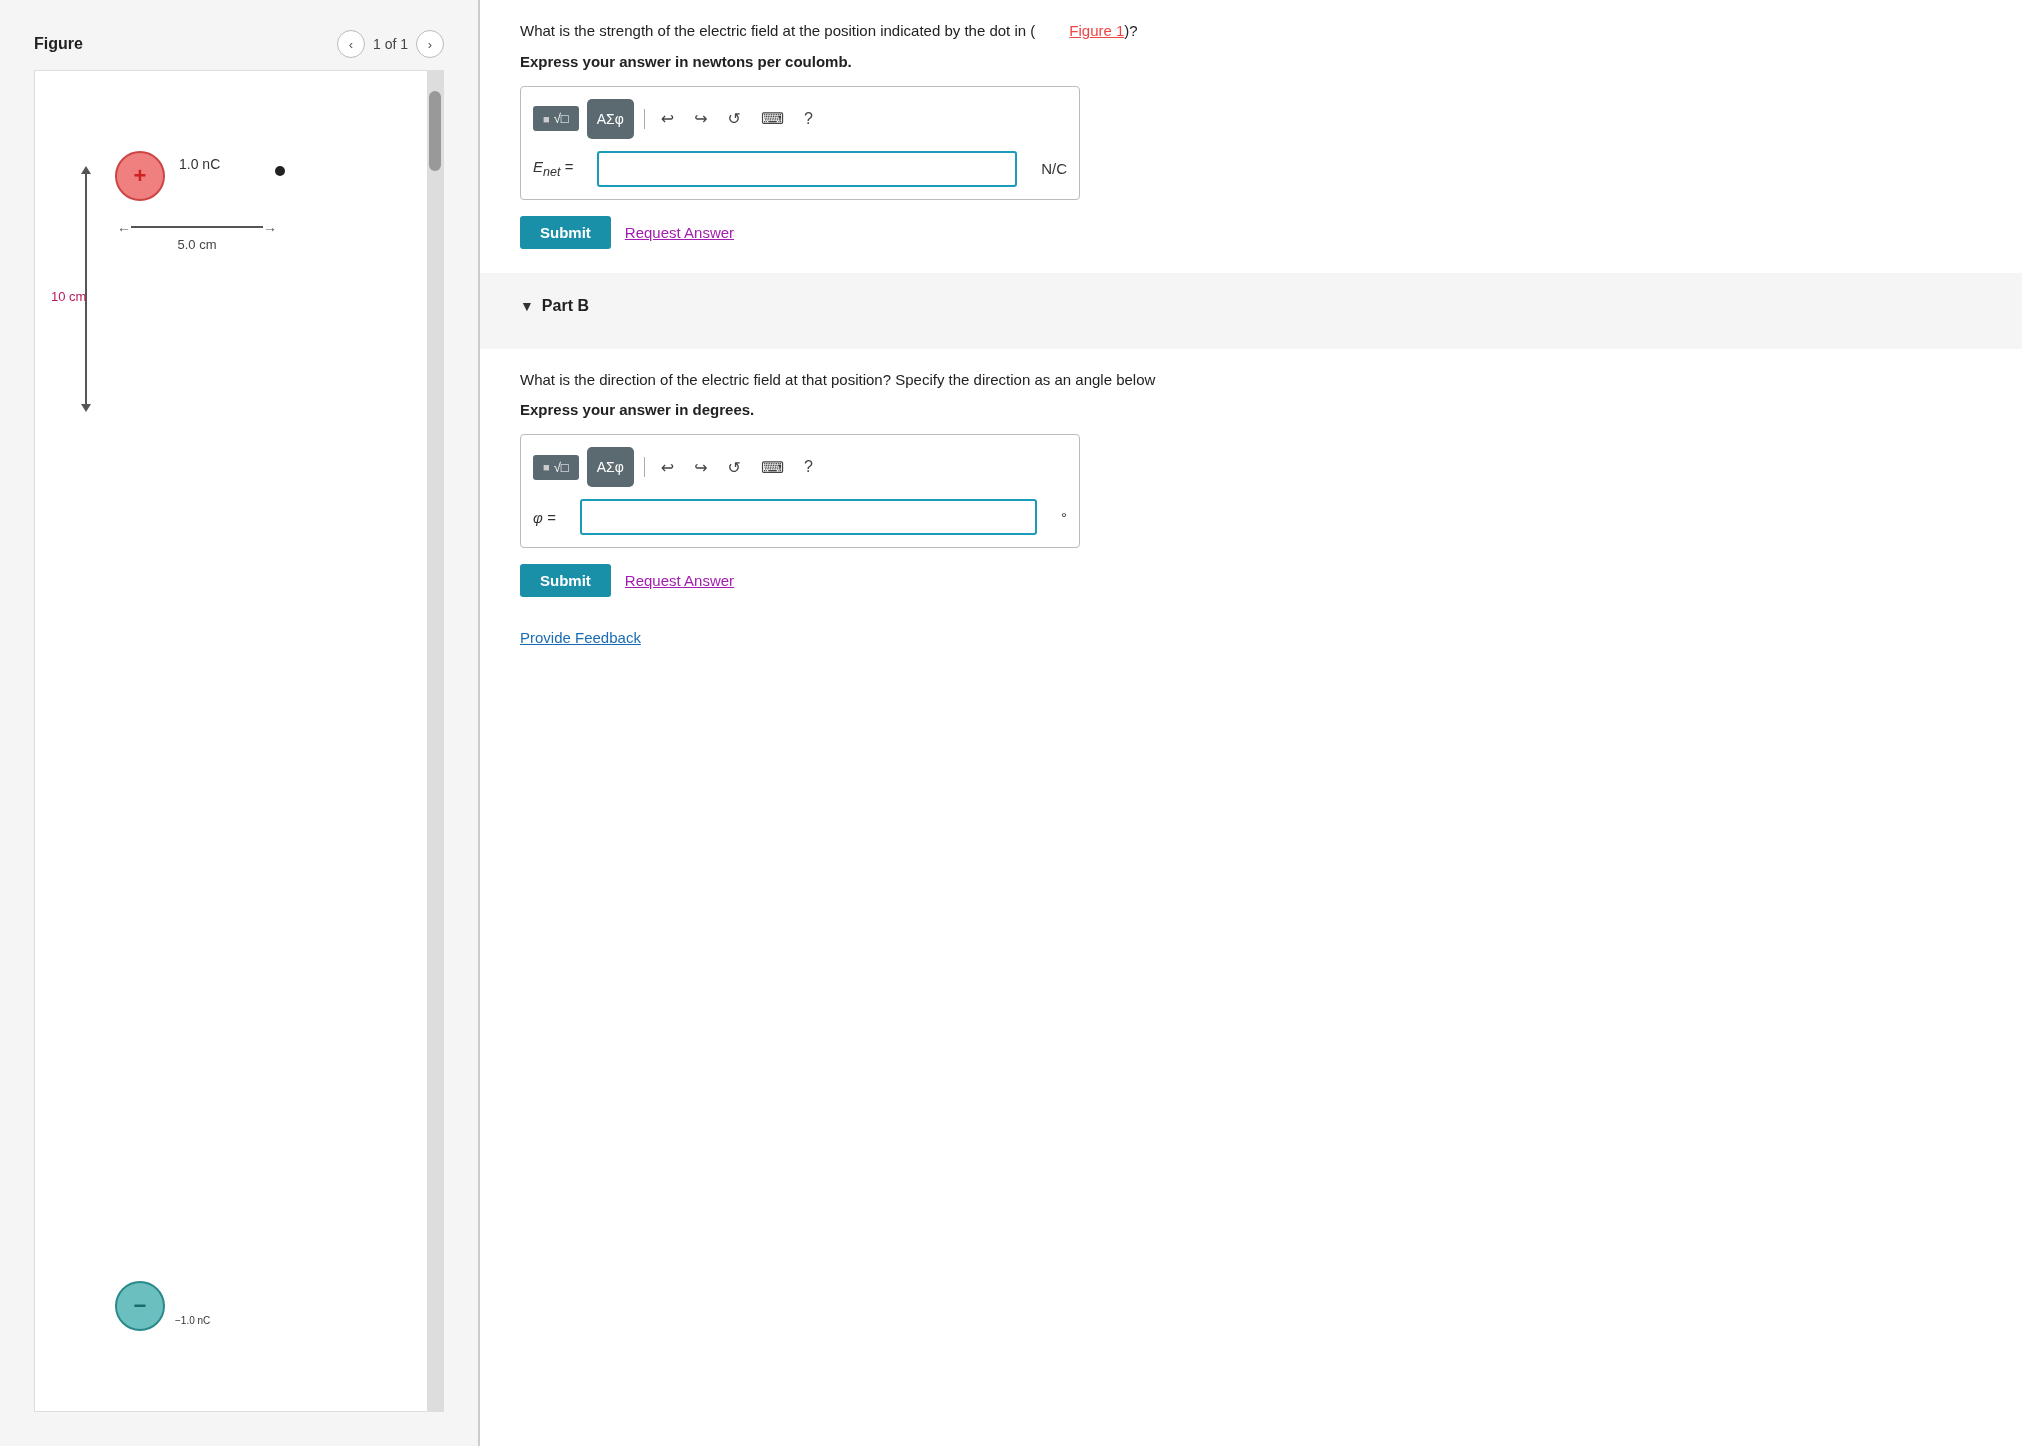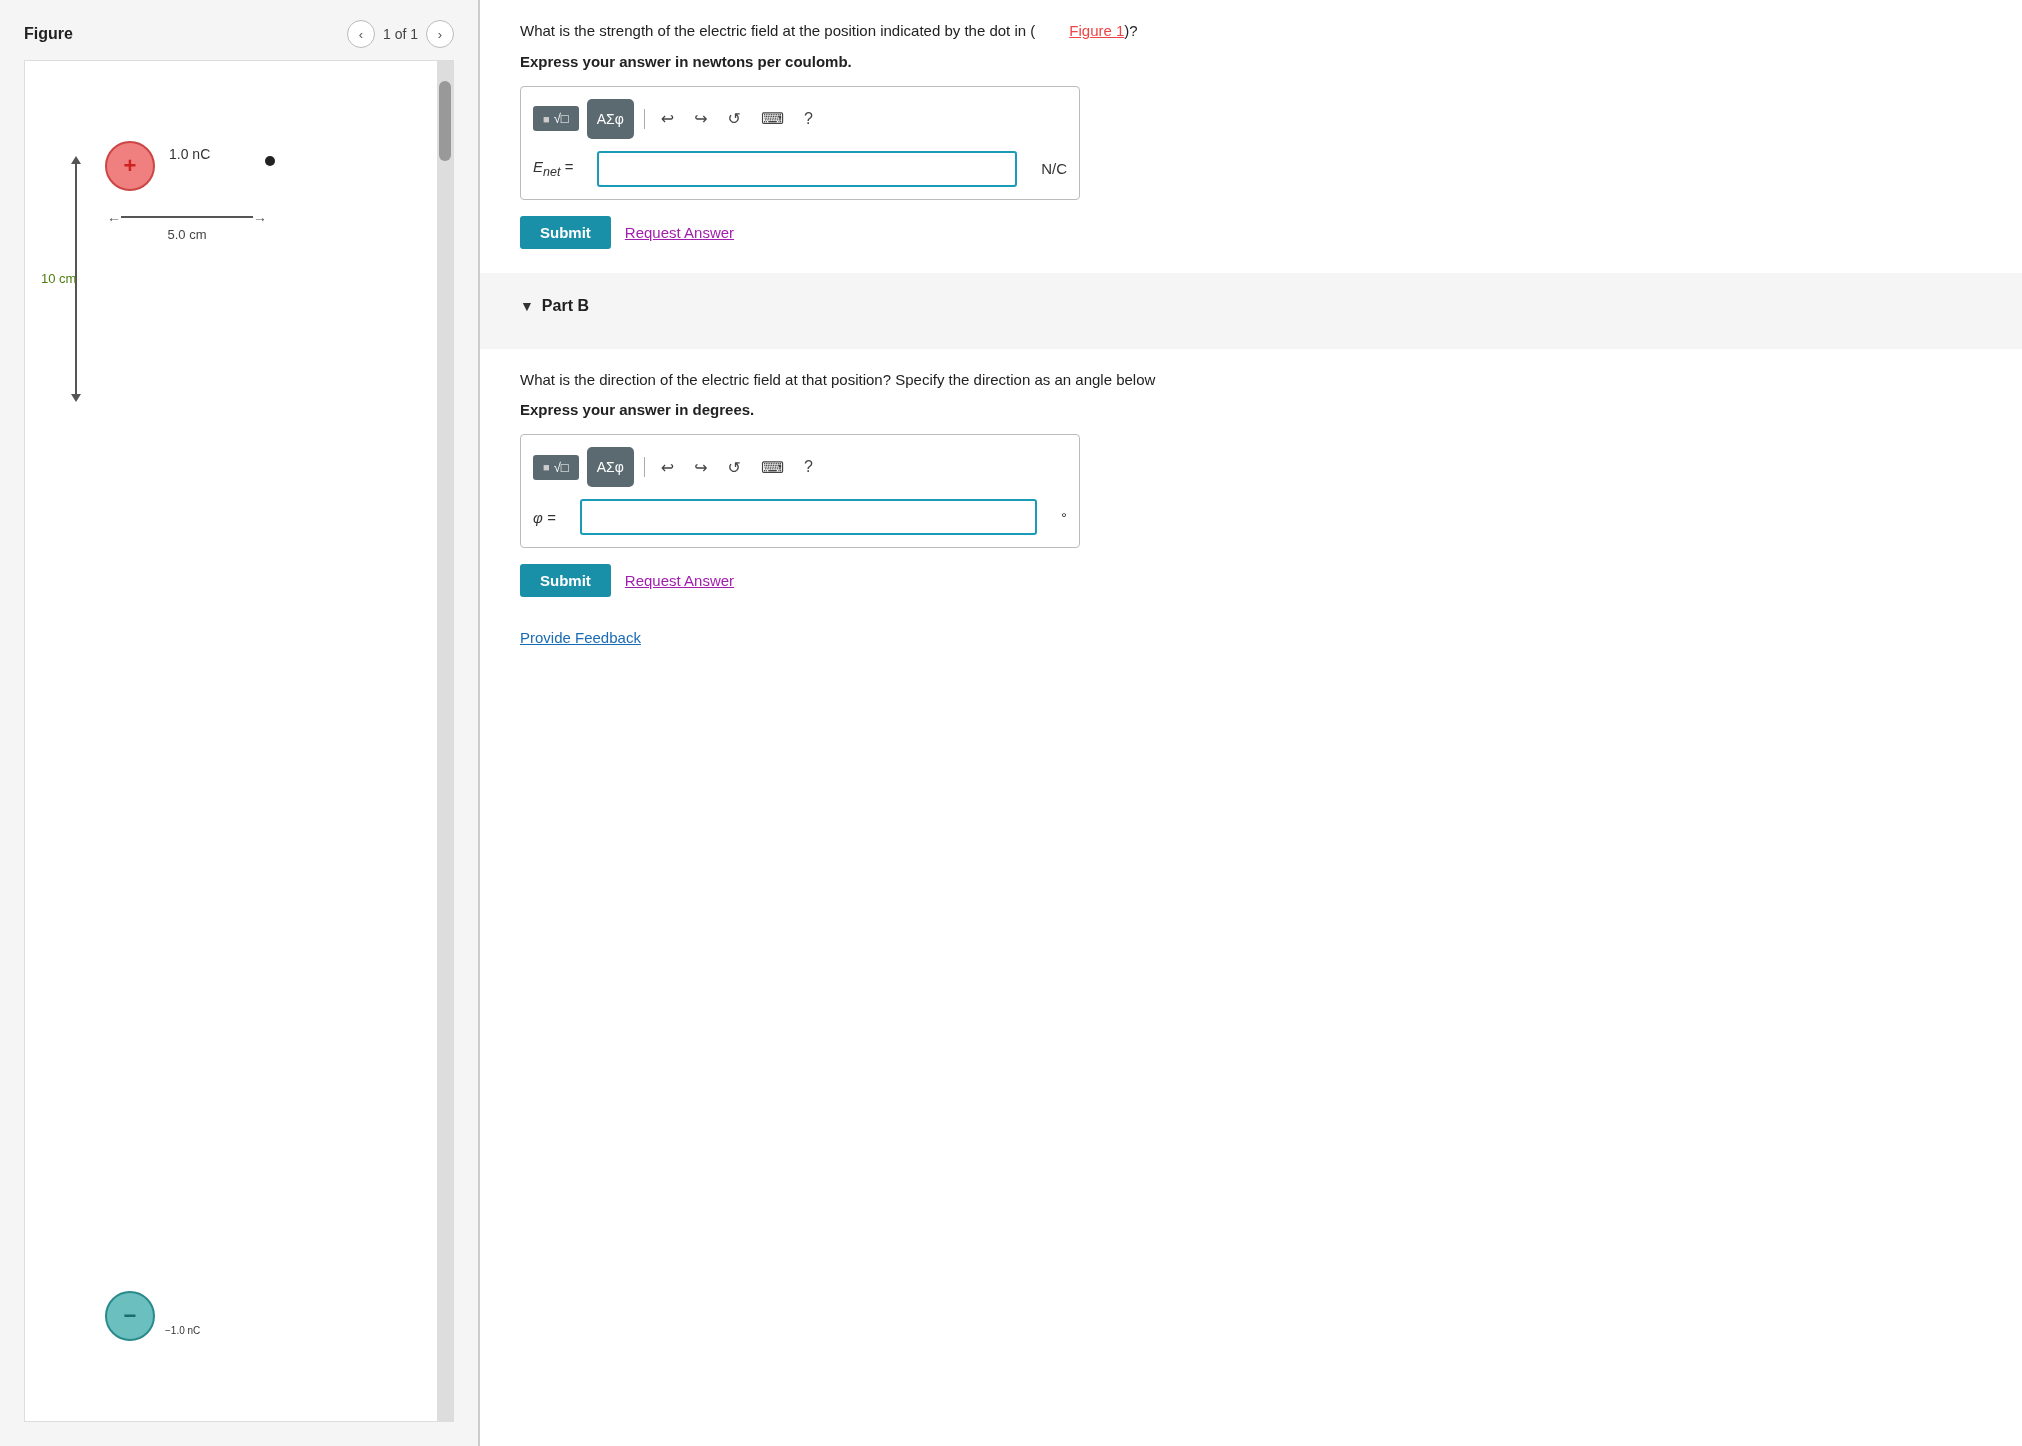--- a/index.html
+++ b/index.html
@@ -13,21 +13,21 @@
     }
 
     
     .left-panel {
       width: 480px;
       min-width: 480px;
       background: #f5f5f5;
       border-right: 2px solid #ccc;
       display: flex;
       flex-direction: column;
-      padding: 8px;
+      padding: 18px;
       position: relative;
     }
 
     .figure-header {
       display: flex;
       align-items: center;
       justify-content: space-between;
       padding: 12px 16px;
       background: #f5f5f5;
     }
@@ -370,21 +370,21 @@
     </div>
   </div>
 
   <div class="figure-canvas">
 
     <div style="position:absolute; left:46px; top:95px; display:flex; flex-direction:column; align-items:center; gap:0;">
       <div class="arrow-up"></div>
       <div class="v-line"></div>
       <div class="arrow-down"></div>
     </div>
-    <div style="position:absolute; left:16px; top:210px; font-size:13px; color:#4d7c0f;">10 cm</div>
+    <div style="position:absolute; left:16px; top:218px; font-size:13px; color:#be185d;">10 cm</div>
 
     <div class="plus-charge">
       <span>+</span>
     </div>
 
     <div class="charge-label-plus" style="position:absolute; top:85px; left:144px; font-size:14px; color:#333;">1.0 nC</div>
 
     <div class="dot-marker"></div>
 
     <div style="position:absolute; top:148px; left:82px; width:160px; display:flex; flex-direction:column; align-items:center;">

